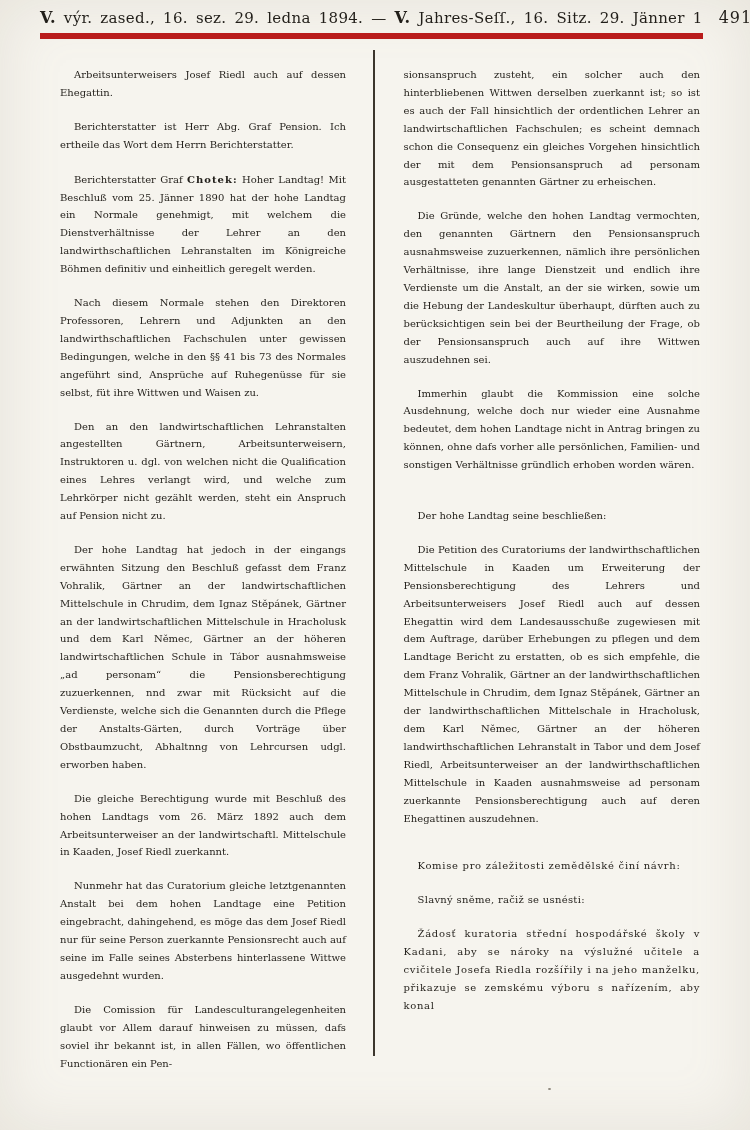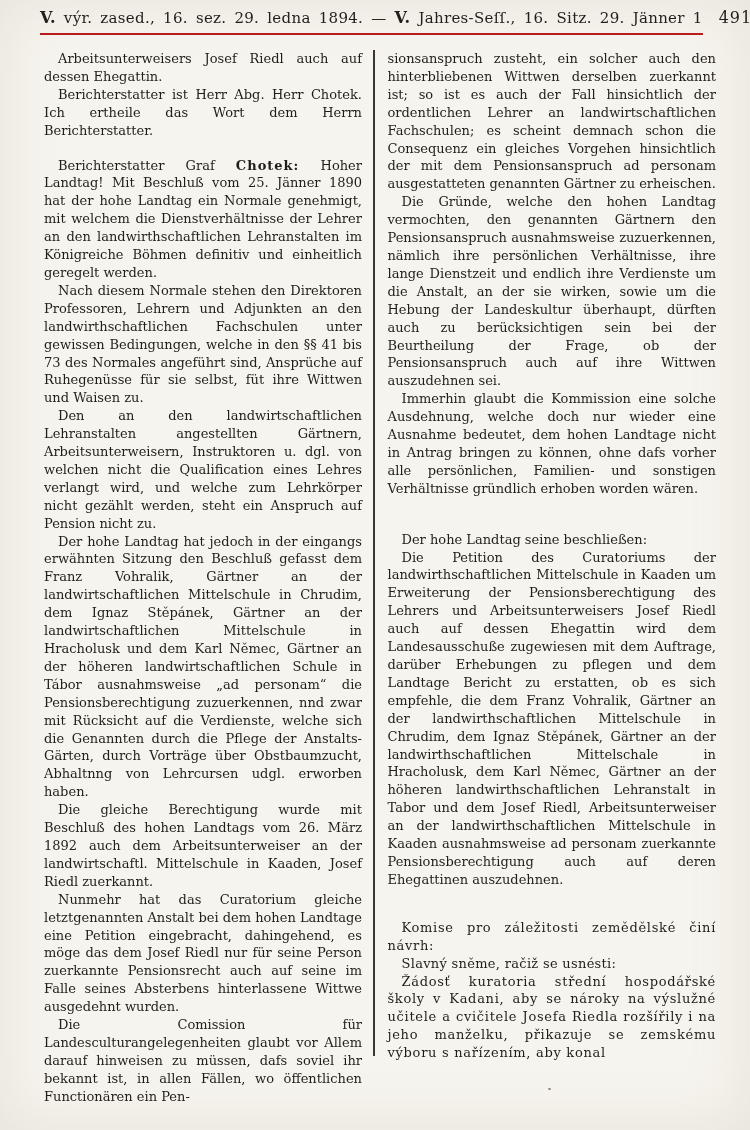--- a/index.html
+++ b/index.html
@@ -23,21 +23,21 @@
     top: 8px;
     left: 40px;
     right: 26px;
     display: flex;
     align-items: baseline;
     font-size: 15px;
     white-space: nowrap;
   }
   .header-main {
     flex: 1;
-    border-bottom: 2px solid #b91c1c;
+    border-bottom: 6px solid #b91c1c;
     padding-bottom: 6px;
     letter-spacing: 0.3px;
     word-spacing: 3px;
   }
   .header-main b { font-size: 16px; }
   .page-num {
     margin-left: 16px;
     padding-bottom: 6px;
     font-size: 16px;
     letter-spacing: 1px;
@@ -52,22 +52,22 @@
   .col-left  { width: 318px; }
   .divider {
     width: 1.5px;
     background: #3c362d;
     margin-left: 11px;
     margin-right: 13px;
     height: 1006px;
   }
   .col-right { flex: 1; }
   p {
-    margin: 0;
-    font-size: 13px;
+    margin: 16px;
+    font-size: 10px;
     line-height: 17.9px;
     text-align: justify;
     hyphens: none;
   }
   p.ind { text-indent: 14px; }
   .gap-sm { margin-top: 17px; }
   .gap-md { margin-top: 33px; }
   .gap-lg { margin-top: 30px; }
   b.name { letter-spacing: 1px; }
   .czech { letter-spacing: 0.3px; }
@@ -87,21 +87,21 @@
 
   <div class="header">
     <span class="header-main"><b>V.</b><span> výr. zased., 16. sez. 29. ledna 1894. — </span><b>V.</b><span> Jahres-Seſſ., 16. Sitz. 29. Jänner 1</span></span>
     <span class="page-num">491</span>
   </div>
 
   <div class="columns">
 
     <div class="col-left">
       <p class="ind">Arbeitsunterweisers Josef Riedl auch auf dessen Ehegattin.</p>
-      <p class="ind">Berichterstatter ist Herr Abg. Herr Chotek. Ich ertheile das Wort dem Herrn Berichterstatter.</p>
+      <p class="ind">Berichterstatter ist Herr Abg. Graf Pension. Ich ertheile das Wort dem Herrn Berichterstatter.</p>
       <p class="ind gap-sm"><span>Berichterstatter Graf </span><b class="name">Chotek:</b><span> Hoher Landtag! Mit Beschluß vom 25. Jänner 1890 hat der hohe Landtag ein Normale genehmigt, mit welchem die Dienstverhältnisse der Lehrer an den landwirthschaftlichen Lehranstalten im Königreiche Böhmen definitiv und einheitlich geregelt werden.</span></p>
       <p class="ind">Nach diesem Normale stehen den Direktoren Professoren, Lehrern und Adjunkten an den landwirthschaftlichen Fachschulen unter gewissen Bedingungen, welche in den §§ 41 bis 73 des Normales angeführt sind, Ansprüche auf Ruhegenüsse für sie selbst, füt ihre Wittwen und Waisen zu.</p>
       <p class="ind">Den an den landwirtschaftlichen Lehranstalten angestellten Gärtnern, Arbeitsunterweisern, Instruktoren u. dgl. von welchen nicht die Qualification eines Lehres verlangt wird, und welche zum Lehrkörper nicht gezählt werden, steht ein Anspruch auf Pension nicht zu.</p>
       <p class="ind">Der hohe Landtag hat jedoch in der eingangs erwähnten Sitzung den Beschluß gefasst dem Franz Vohralik, Gärtner an der landwirtschaftlichen Mittelschule in Chrudim, dem Ignaz Stěpánek, Gärtner an der landwirtschaftlichen Mittelschule in Hracholusk und dem Karl Němec, Gärtner an der höheren landwirtschaftlichen Schule in Tábor ausnahmsweise „ad personam“ die Pensionsberechtigung zuzuerkennen, nnd zwar mit Rücksicht auf die Verdienste, welche sich die Genannten durch die Pflege der Anstalts-Gärten, durch Vorträge über Obstbaumzucht, Abhaltnng von Lehrcursen udgl. erworben haben.</p>
       <p class="ind">Die gleiche Berechtigung wurde mit Beschluß des hohen Landtags vom 26. März 1892 auch dem Arbeitsunterweiser an der landwirtschaftl. Mittelschule in Kaaden, Josef Riedl zuerkannt.</p>
       <p class="ind">Nunmehr hat das Curatorium gleiche letztgenannten Anstalt bei dem hohen Landtage eine Petition eingebracht, dahingehend, es möge das dem Josef Riedl nur für seine Person zuerkannte Pensionsrecht auch auf seine im Falle seines Absterbens hinterlassene Wittwe ausgedehnt wurden.</p>
       <p class="ind">Die Comission für Landesculturangelegenheiten glaubt vor Allem darauf hinweisen zu müssen, dafs soviel ihr bekannt ist, in allen Fällen, wo öffentlichen Functionären ein Pen-</p>
     </div>
 
     <div class="divider"></div>

